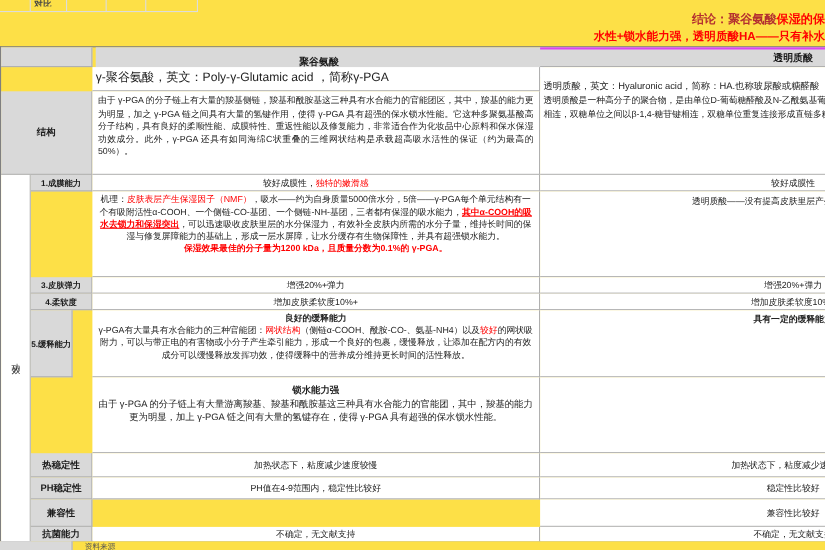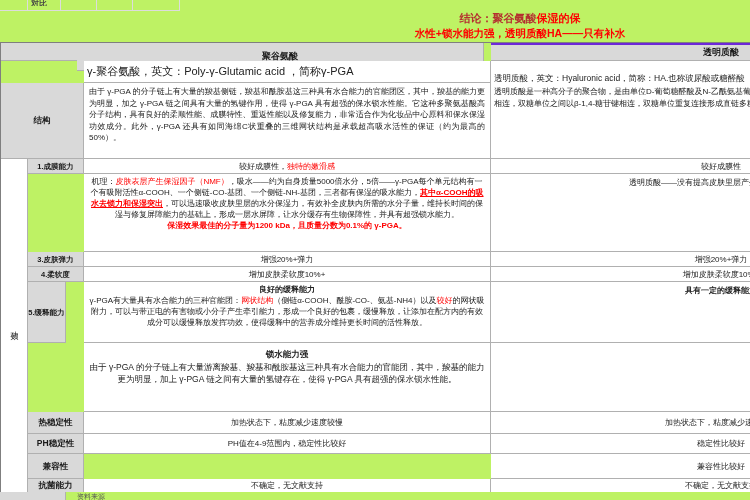--- a/index.html
+++ b/index.html
@@ -1,26 +1,26 @@
 <!DOCTYPE html>
 <html><head>
 <meta charset="utf-8">
 <style>
   html,body{margin:0;padding:0;}
   body{width:750px;height:500px;overflow:hidden;background:#fff;
        font-family:"Liberation Sans","DejaVu Sans",sans-serif;color:#222;}
-  #app{position:relative;width:750px;height:500px;overflow:hidden;background:#bef264;}
+  #app{position:relative;width:750px;height:500px;overflow:hidden;background:#fde047;}
 
   
   .grid-remnant{position:absolute;left:0;top:0;width:180px;height:10px;border-bottom:1px solid #dcdcdc;}
   .grid-remnant .v{position:absolute;top:0;width:1px;height:10px;background:#dcdcdc;}
   .remnant-text{position:absolute;left:31px;top:-2px;height:8px;overflow:hidden;font-size:8px;color:#444;font-weight:700;}
 
   
-  .title{position:absolute;left:0;top:11px;width:750px;text-align:center;padding-left:290px;box-sizing:border-box;font-weight:700;}
+  .title{position:absolute;left:0;top:11px;width:750px;text-align:right;padding-left:290px;box-sizing:border-box;font-weight:700;}
   .title .l1{font-size:11px;line-height:15px;}
   .title .l2{font-size:10.5px;line-height:14px;}
   .dred{color:#b43030;}
   .red{color:#ff0000;}
   .redu{color:#ff0000;font-weight:700;text-decoration:underline;}
 
   
   .table{position:absolute;left:0;top:42px;width:750px;height:450px;border:1px solid #7f7f7f;border-right:none;box-sizing:border-box;}
   .t{position:absolute;box-sizing:border-box;border-right:1px solid #b0b0b0;border-bottom:1px solid #b0b0b0;background:#fff;overflow:hidden;font-size:8px;line-height:11px;}
   .lab{background:#d9d9d9;font-weight:700;display:flex;align-items:center;justify-content:center;text-align:center;font-size:8.5px;color:#1a1a1a;}
@@ -29,21 +29,21 @@
   .cl{display:flex;align-items:center;justify-content:flex-start;text-align:left;padding-left:3px;}
   .para{padding:3px 5px;text-align:justify;line-height:11.5px;}
   .blockc{padding:2px 4px;text-align:center;}
   
   .c2flex{display:flex;align-items:center;}
   .c2top{display:flex;align-items:flex-start;padding-top:3px;}
   .c2in{width:460px;min-width:460px;text-align:center;}
   .c2in.left{text-align:left;padding:0 3px;box-sizing:border-box;}
   .c2para{width:460px;min-width:460px;text-align:justify;padding:3px;box-sizing:border-box;line-height:11.5px;}
   .headline{display:block;font-weight:700;}
-  .rowhead2{border-top:2px solid #6d28d9;}
+  .rowhead2{border-top:2px solid #d946ef;}
   .side{display:flex;align-items:center;justify-content:center;writing-mode:vertical-rl;letter-spacing:2px;color:#333;font-size:8px;}
   .bold{font-weight:700;}
   .h9{font-size:9px;}
 
   .stub{position:absolute;left:0;top:492px;width:65px;height:8px;background:#d9d9d9;border-right:1px solid #b0b0b0;border-bottom:1px solid #c8c8c8;}
   .footnote{position:absolute;left:77px;top:492px;height:8px;overflow:hidden;font-size:7px;color:#555;}
 </style>
 </head>
 <body>
 
@@ -59,21 +59,21 @@
   <div class="remnant-text">对比</div>
 
   <div class="title">
     <div class="l1"><span class="dred">结论：聚谷氨酸</span><span class="red">保湿的保</span></div>
     <div class="l2 red">水性+锁水能力强，透明质酸HA——只有补水</div>
   </div>
 
   <div class="table">
 
     <div class="t lab" style="left:0;top:0;width:83px;height:18px;"></div>
-    <div class="t lab h9" style="left:76px;top:0;width:407px;height:28px;">聚谷氨酸</div>
+    <div class="t lab h9" style="left:86px;top:0;width:407px;height:28px;">聚谷氨酸</div>
     <div class="t lab rowhead2" style="left:490px;top:0;width:260px;height:18px;justify-content:flex-start;">
         <span class="c2in h9">透明质酸</span>
       </div>
 
     <div class="t cl" style="left:83px;top:18px;width:407px;height:22px;font-size:11px;">γ-聚谷氨酸，英文：Poly-γ-Glutamic acid ，简称γ-PGA</div>
     <div class="t c2flex" style="left:490px;top:18px;width:260px;height:36px;">
         <span class="c2in left" style="font-size:8.5px;">透明质酸，英文：Hyaluronic acid，简称：HA.也称玻尿酸或糖醛酸</span>
       </div>
 
     <div class="t lab" style="left:0;top:40px;width:83px;height:76px;">结构</div>

